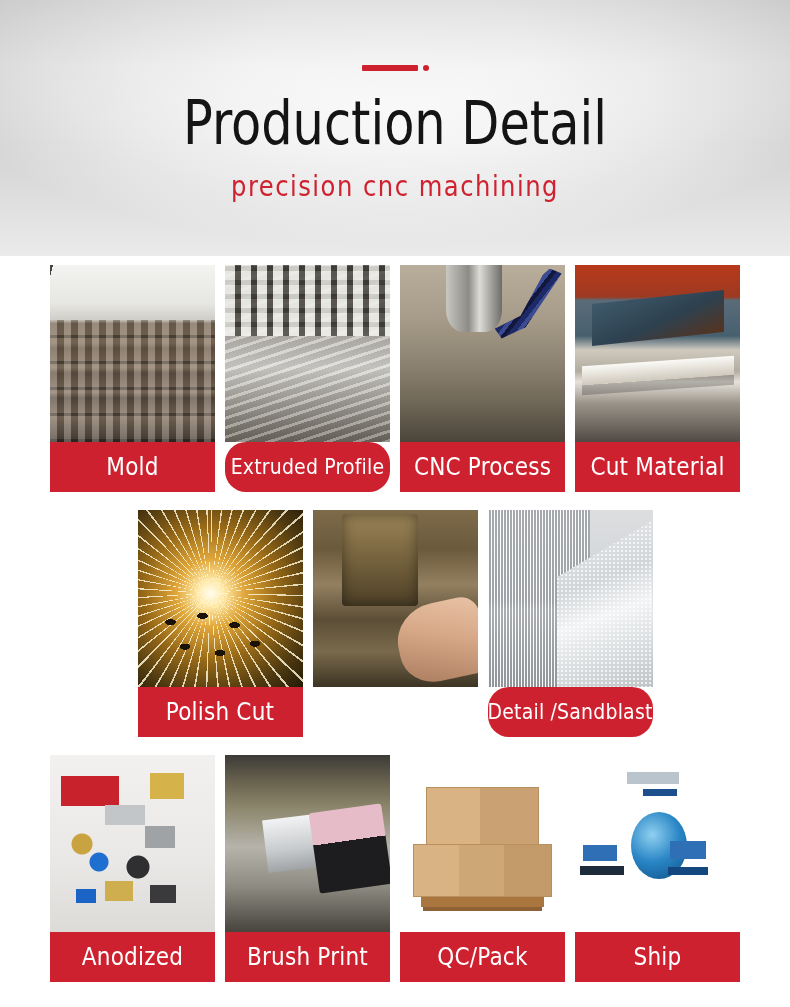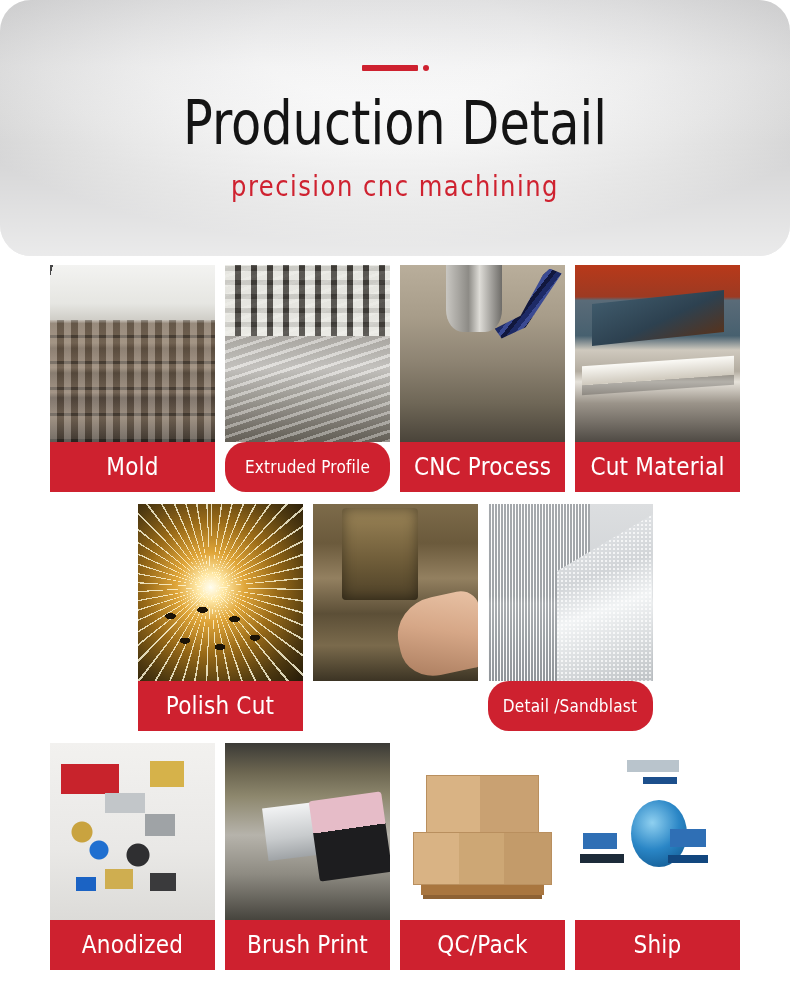--- a/index.html
+++ b/index.html
@@ -21,21 +21,20 @@
     height: 256px;
     background:
       radial-gradient(ellipse 62% 78% at 50% 18%,
         #ffffff 0%,
         #fdfdfd 28%,
         #f4f4f4 52%,
         #e8e8e8 72%,
         #dcdcdc 88%,
         #d2d2d3 100%);
     overflow: hidden;
-    border-radius: 31px;
   }
   .header::before {
     content: "";
     position: absolute;
     inset: 0;
     background: linear-gradient(to bottom,
        rgba(160,160,163,0.30) 0%,
        rgba(185,185,188,0.14) 26%,
        rgba(255,255,255,0.00) 55%,
        rgba(255,255,255,0.55) 100%);
@@ -93,21 +92,21 @@
   .grid {
     width: 790px;
     padding: 9px 0 0 0;
     box-sizing: border-box;
     background: #ffffff;
   }
   .row {
     display: flex;
     justify-content: center;
     gap: 10px;
-    margin-bottom: 12px;
+    margin-bottom: 18px;
   }
   .card {
     width: 165px;
     display: flex;
     flex-direction: column;
   }
   .card-photo {
     width: 165px;
     height: 177px;
     position: relative;
@@ -122,21 +121,21 @@
     align-items: center;
     justify-content: center;
     font-family: "Liberation Sans Narrow", "DejaVu Sans Condensed", "Liberation Sans", sans-serif;
     font-size: 24px;
     font-weight: 400;
     letter-spacing: 0.2px;
     white-space: nowrap;
     padding: 0 4px;
     box-sizing: border-box;
   }
-  .card-label.sm { font-size: 17px; border-radius: 21px; }
+  .card-label.sm { font-size: 21px; border-radius: 21px; }
 
   
   .ph { position: absolute; inset: 0; }
 
   
   .ph-mold {
     background:
       linear-gradient(to bottom, #e9e9e6 0%, #e2e2de 26%, #d8d6d0 30%, #7b6a58 33%, #8a7763 44%,
         #6d5c4b 47%, #8d7a66 58%, #665747 61%, #8a7765 72%, #5e5044 75%, #857361 86%, #4c433a 100%);
   }

